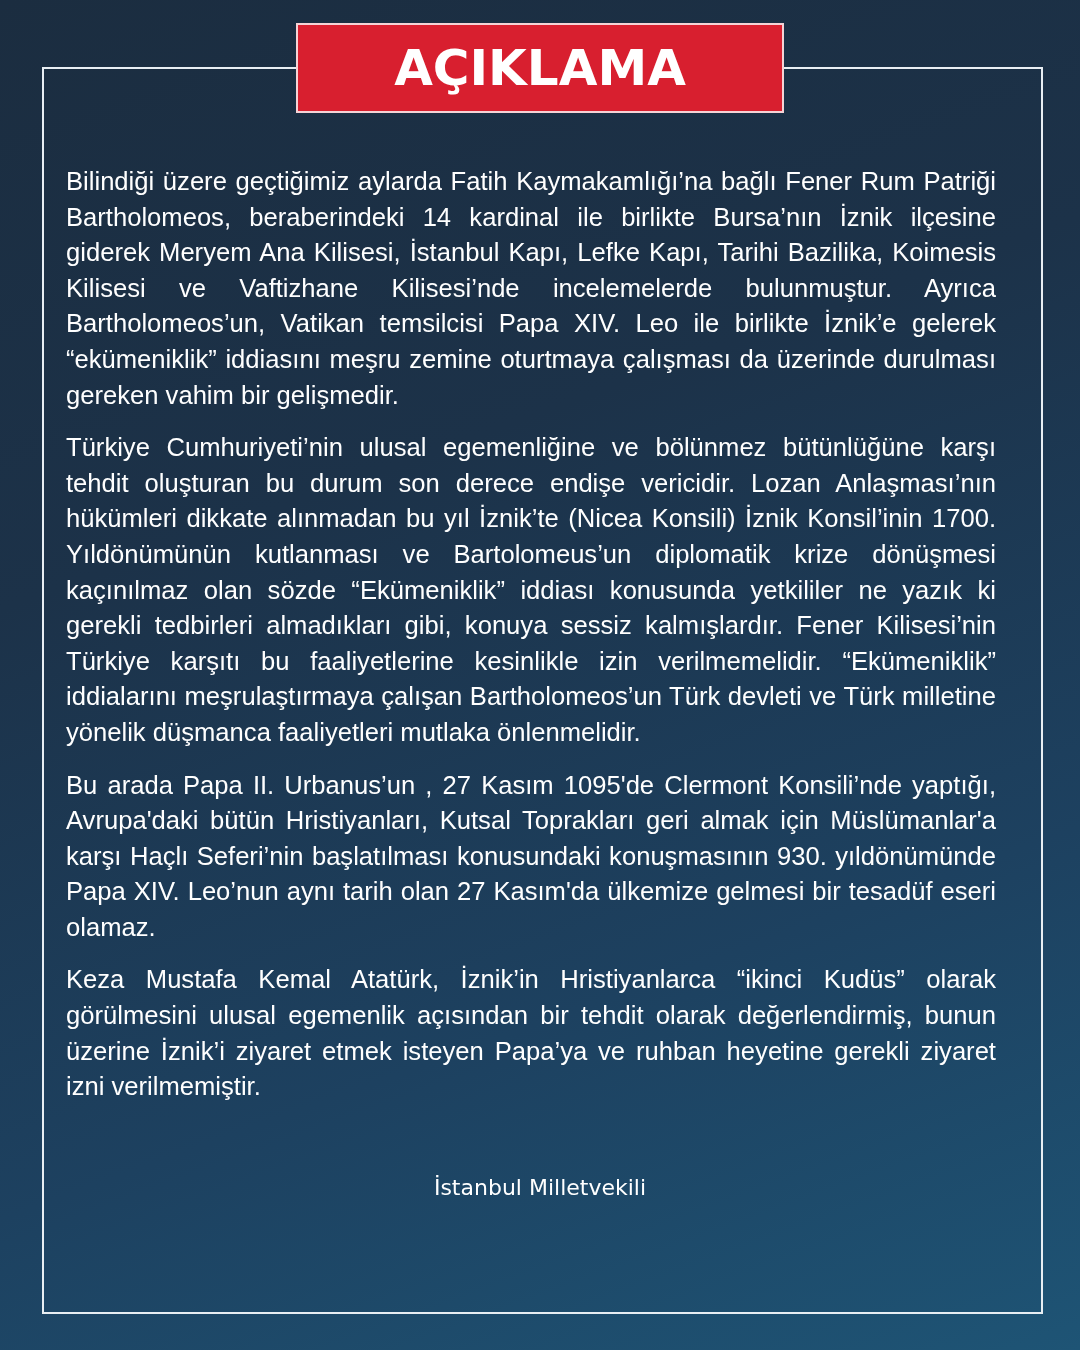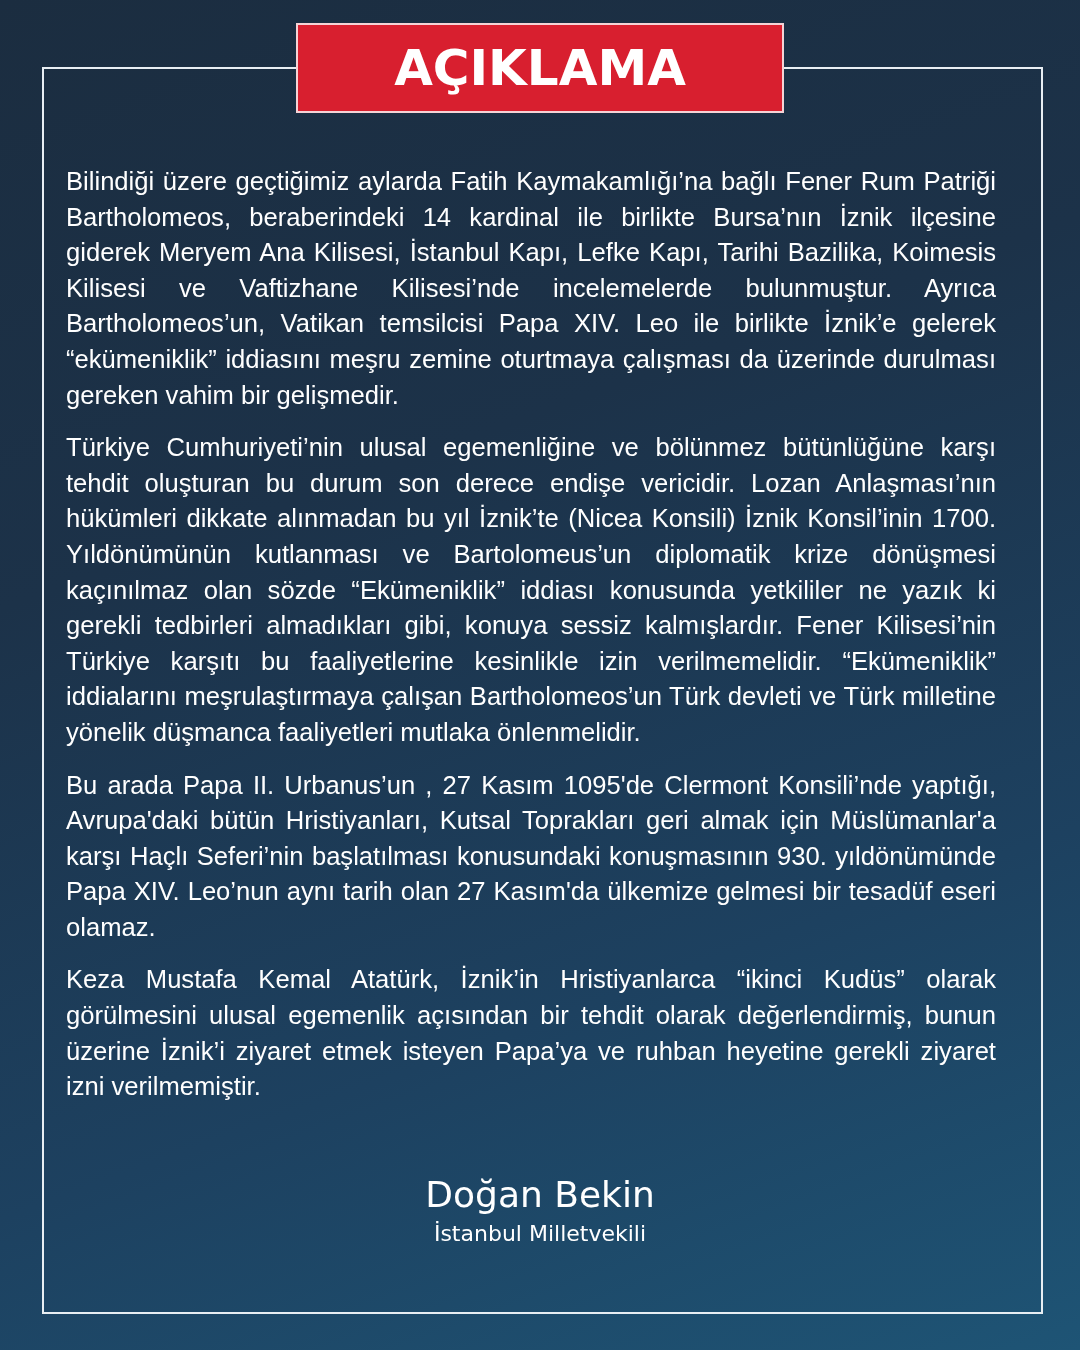--- a/index.html
+++ b/index.html
@@ -80,15 +80,14 @@
 </div>
 
 <div class="body-text">
   <p class="para">Bilindiği üzere geçtiğimiz aylarda Fatih Kaymakamlığı’na bağlı Fener Rum Patriği Bartholomeos, beraberindeki 14 kardinal ile birlikte Bursa’nın İznik ilçesine giderek Meryem Ana Kilisesi, İstanbul Kapı, Lefke Kapı, Tarihi Bazilika, Koimesis Kilisesi ve Vaftizhane Kilisesi’nde incelemelerde bulunmuştur. Ayrıca Bartholomeos’un, Vatikan temsilcisi Papa XIV. Leo  ile birlikte İznik’e  gelerek “ekümeniklik” iddiasını meşru zemine oturtmaya çalışması da üzerinde durulması gereken vahim bir gelişmedir.</p>
   <p class="para">Türkiye Cumhuriyeti’nin ulusal egemenliğine ve bölünmez bütünlüğüne karşı tehdit oluşturan bu durum son derece endişe vericidir. Lozan Anlaşması’nın hükümleri dikkate alınmadan bu yıl İznik’te (Nicea Konsili) İznik Konsil’inin 1700. Yıldönümünün kutlanması ve Bartolo­meus’un diplomatik krize dönüşmesi kaçınılmaz olan sözde “Ekü­me­niklik” iddiası konusunda yetkililer ne yazık ki gerekli tedbirleri almadık­ları gibi, konuya sessiz kalmışlardır. Fener Kilisesi’nin Türkiye karşıtı bu faaliyetlerine kesinlikle izin verilmemelidir. “Ekümeniklik” iddialarını meşrulaştırmaya çalışan Bartholomeos’un Türk devleti ve Türk milletine yönelik düşmanca faaliyetleri mutlaka önlenmelidir.</p>
   <p class="para">Bu arada Papa II. Urbanus’un , 27 Kasım 1095'de Clermont Konsili’nde yaptığı, Avrupa'daki bütün Hristiyanları, Kutsal Toprakları geri almak için Müslümanlar'a karşı Haçlı Seferi’nin başlatılması  konusundaki konuşmasının 930. yıldönümünde Papa XIV. Leo’nun aynı tarih olan 27 Kasım'da ülkemize gelmesi bir tesadüf eseri olamaz.</p>
   <p class="para">Keza Mustafa Kemal Atatürk, İznik’in Hristiyanlarca “ikinci Kudüs” olarak görülmesini ulusal egemenlik açısından bir tehdit olarak değerlendirmiş, bunun üzerine  İznik’i ziyaret etmek isteyen Papa’ya ve ruhban heyetine gerekli ziyaret izni verilmemiştir.</p>
 </div>
 
 <div class="signature">
-  <div class="sig-name">Doğan Bekin</div>
   <div class="sig-role">İstanbul Milletvekili</div>
 </div>
 
 </body></html>

